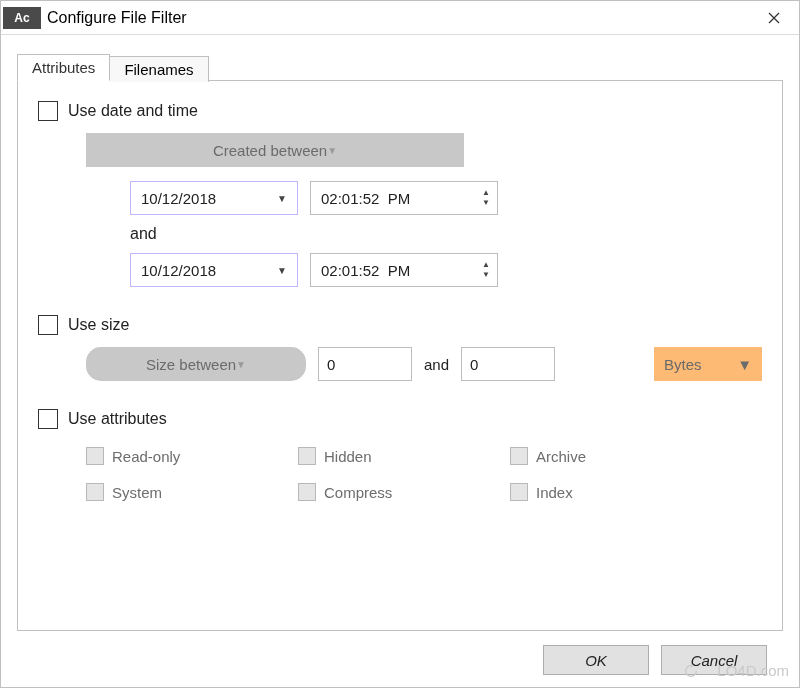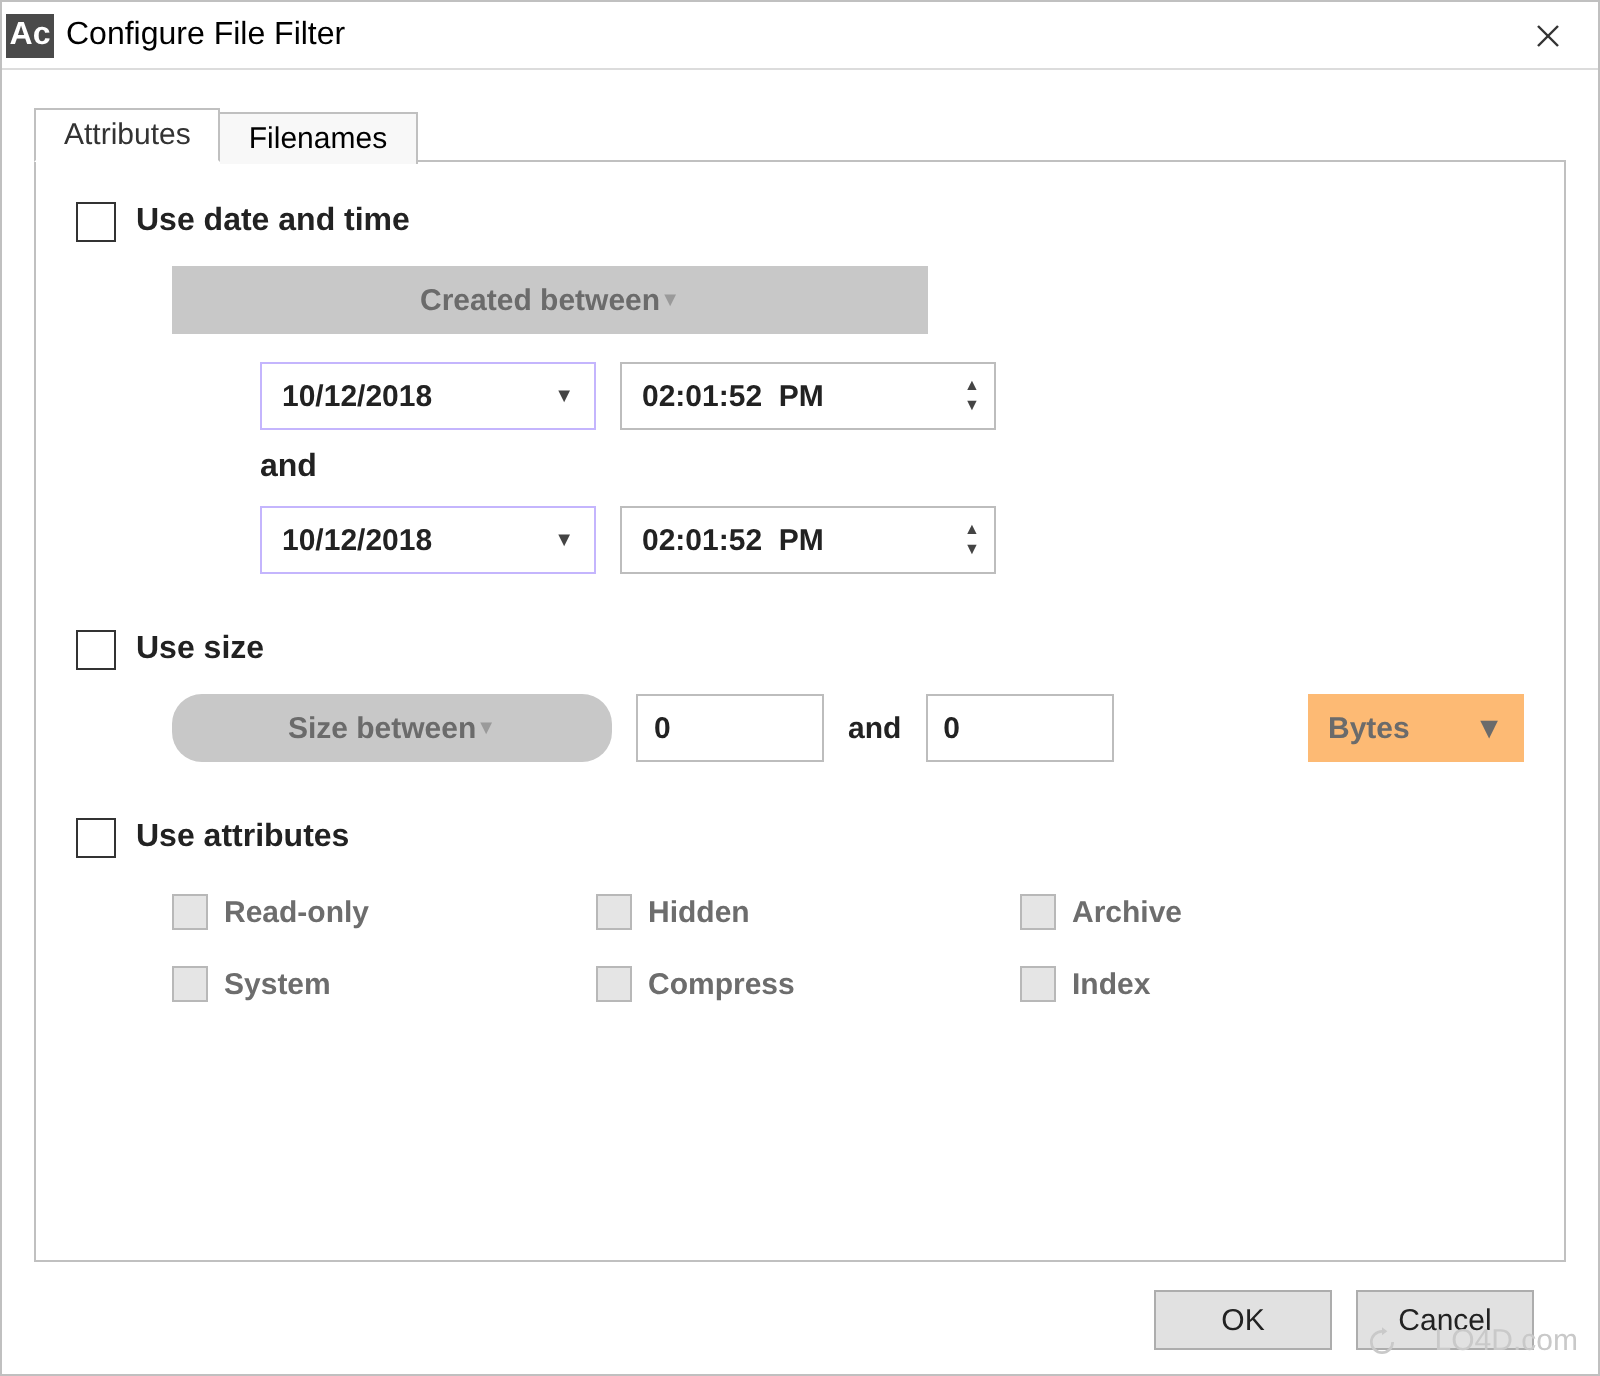--- a/index.html
+++ b/index.html
@@ -24,25 +24,25 @@
       overflow: hidden;
     }
     .titlebar {
       display: flex;
       align-items: center;
       height: 34px;
       padding: 0 4px 0 2px;
       border-bottom: 1px solid #dcdcdc;
     }
     .app-icon {
-      width: 24px;
+      width: 38px;
       height: 22px;
       background: #4a4a4a;
       color: #fff;
-      font-size: 16px;
+      font-size: 12px;
       font-weight: 600;
       display: inline-flex;
       align-items: center;
       justify-content: center;
       margin-right: 6px;
     }
     .title-text {
       color: #000;
       font-size: 16px;
       flex: 1;
@@ -90,21 +90,20 @@
     .tab.active {
       background: #fff;
       border-bottom: 1px solid #fff;
       top: 0;
     }
     .tab-panel {
       border: 1px solid #c0c0c0;
       padding: 20px 20px 28px 20px;
       background: #fff;
       flex: 1;
-      font-weight: bold;
     }
     .row {
       display: flex;
       align-items: center;
     }
     .checkbox-box {
       width: 20px;
       height: 20px;
       border: 1px solid #333;
       background: #fff;
@@ -235,28 +234,29 @@
       margin-right: 8px;
     }
     .button-bar {
       display: flex;
       justify-content: flex-end;
       gap: 12px;
       padding: 14px 16px 14px 0;
       height: 56px;
     }
     .btn {
-      width: 89px;
+      width: 106px;
       height: 30px;
       background: #e1e1e1;
       border: 1px solid #adadad;
       color: #222;
       display: flex;
       align-items: center;
       justify-content: center;
+      font-style: italic;
     }
     .watermark {
       position: absolute;
       right: 10px;
       bottom: 8px;
       font-size: 14px;
       color: #c9c9c9;
       display: flex;
       align-items: center;
       gap: 18px;

